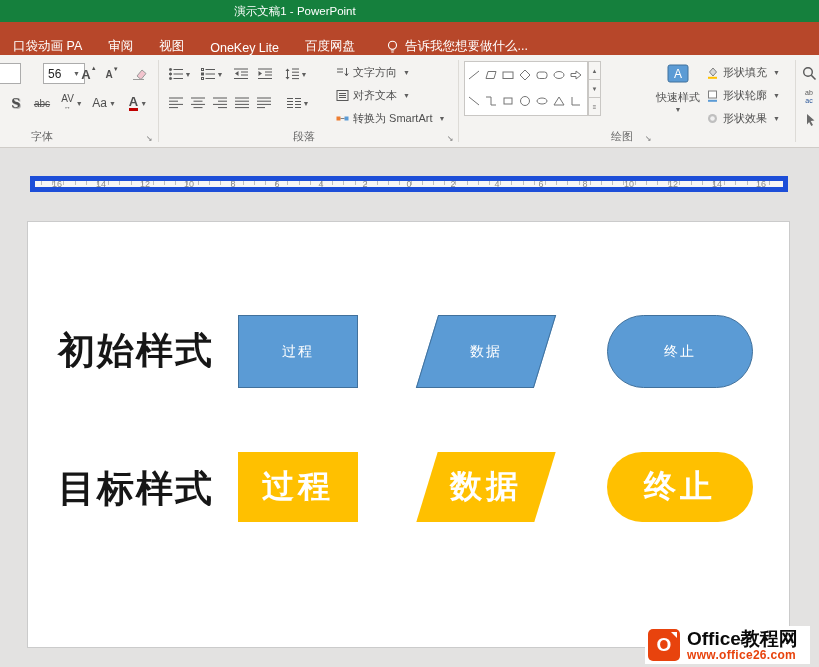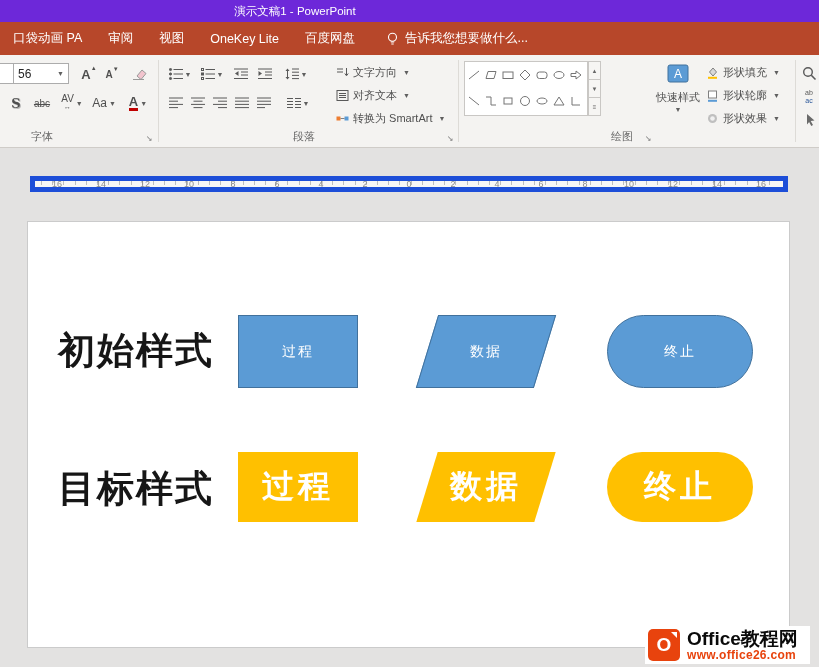--- a/index.html
+++ b/index.html
@@ -1,27 +1,27 @@
 <!DOCTYPE html>
 <html><head>
 <meta charset="utf-8">
 <style>
   * { box-sizing: border-box; }
   body { margin: 0; }
   .app { position: relative; width: 819px; height: 667px; overflow: hidden;
          background: #E3E2E1; font-family: "Liberation Sans", "DejaVu Sans", sans-serif; }
 
   
-  .titlebar { position: absolute; top: 0; left: 0; width: 100%; height: 22px; background: #6d28d9; }
+  .titlebar { position: absolute; top: 0; left: 0; width: 100%; height: 22px; background: #15803d; }
   .titlebar .title { position: absolute; left: 0; top: 4px; width: 590px; text-align: center;
                      color: #fff; font-size: 11.5px; }
 
   
   .menubar { position: absolute; top: 22px; left: 0; width: 100%; height: 33px; background: #B7472A;
-             display: flex; align-items: center; color: #fff; font-size: 12.5px; }
+             display: flex; align-items: flex-end; color: #fff; font-size: 12.5px; }
   .tab { display: flex; align-items: center; padding: 0 13px; cursor: default; white-space: nowrap; }
   .tellme { display: flex; align-items: center; gap: 6px; padding: 0 10px; margin-left: 8px; white-space: nowrap; }
 
   
   .ribbon { position: absolute; top: 55px; left: 0; width: 100%; height: 93px;
             background: #F4F3F1; border-bottom: 1px solid #CFCCC8; }
   .vsep { position: absolute; top: 5px; height: 82px; width: 1px; background: #DDDBD7; }
   .glabel { position: absolute; bottom: 3px; font-size: 11px; color: #686868; text-align: center; }
   .launcher { position: absolute; bottom: 3px; width: 12px; height: 12px; font-size: 8px; color: #7A7A7A;
               display: flex; align-items: center; justify-content: center; cursor: pointer;
@@ -122,21 +122,21 @@
             <path d="M4.8 10h3.4M5.3 12h2.4" stroke="#fff" stroke-width="1.1" fill="none"></path>
           </svg>
       </span>
       <span>告诉我您想要做什么...</span>
     </div>
   </div>
 
   <div class="ribbon">
 
     <div class="combo" style="left:0;top:8px;width:21px;border-left:none;"></div>
-    <div class="combo" style="left:13px;top:8px;width:56px;">
+    <div class="combo" style="left:43px;top:8px;width:42px;">
       <span>56</span>
       <span class="carr">▼</span>
     </div>
     <div class="ibtn" style="left:78px;top:8px;width:22px;">
       <span style="font-size:13px;font-weight:bold;">A</span>
       <span style="font-size:6px;align-self:flex-start;margin-top:2px;">▲</span>
     </div>
     <div class="ibtn" style="left:101px;top:8px;width:22px;">
       <span style="font-size:10px;font-weight:bold;">A</span>
       <span style="font-size:6px;align-self:flex-start;margin-top:3px;">▼</span>

